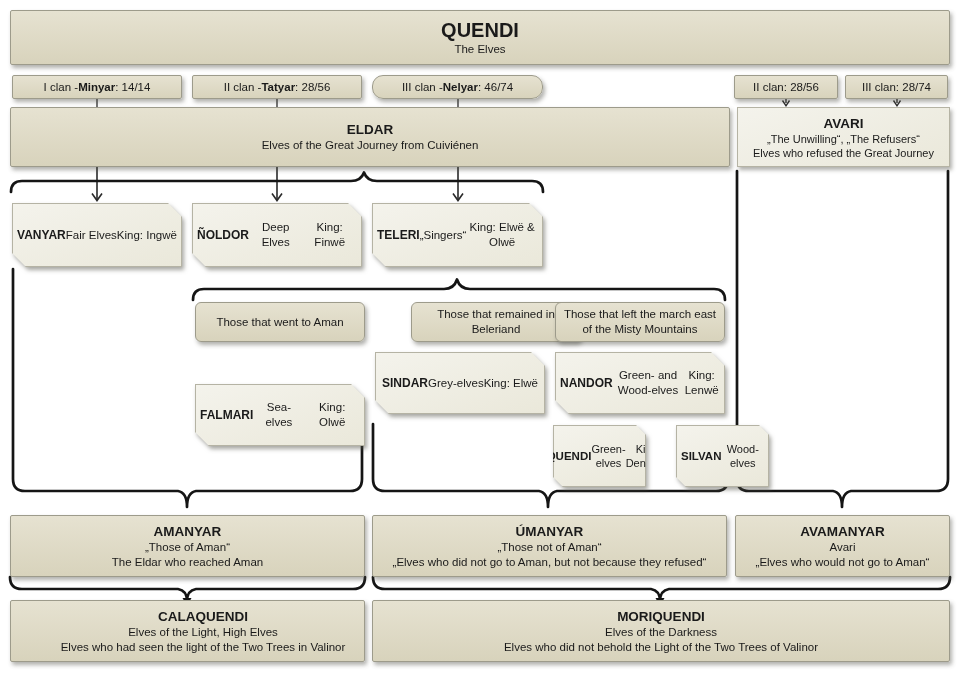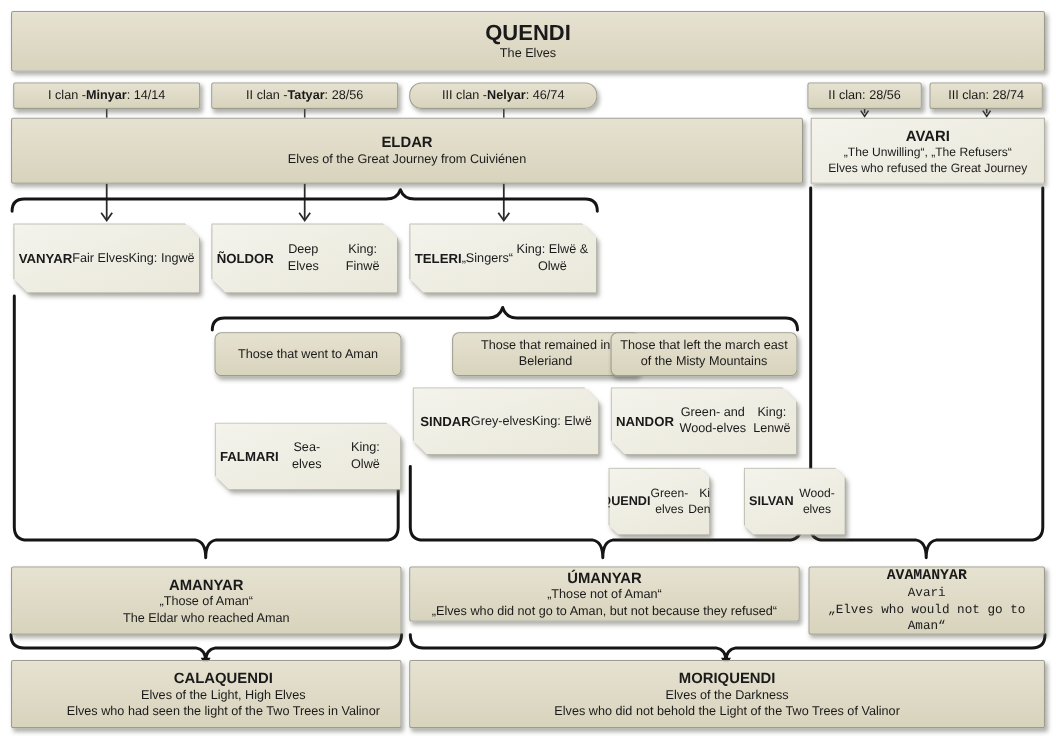--- a/index.html
+++ b/index.html
@@ -176,26 +176,26 @@
       <div class="t-sub" style="font-size:11.5px;">SILVAN</div>
       <div class="t-body-sm">Wood-elves</div>
     </div>
   </div>
 
   <div class="box dark" style="left:10px;top:515px;width:355px;height:62px;">
     <div class="t-head">AMANYAR</div>
     <div class="t-body">„Those of Aman“</div>
     <div class="t-body">The Eldar who reached Aman</div>
   </div>
-  <div class="box dark" style="left:372px;top:515px;width:355px;height:50px;">
+  <div class="box dark" style="left:372px;top:515px;width:355px;height:62px;">
     <div class="t-head">ÚMANYAR</div>
     <div class="t-body">„Those not of Aman“</div>
     <div class="t-body">„Elves who did not go to Aman, but not because they refused“</div>
   </div>
-  <div class="box dark" style="left:735px;top:515px;width:215px;height:62px;font-family:Liberation Mono, monospace;">
+  <div class="box dark" style="left:735px;top:515px;width:215px;height:62px;">
     <div class="t-head">AVAMANYAR</div>
     <div class="t-body">Avari</div>
     <div class="t-body">„Elves who would not go to Aman“</div>
   </div>
 
   <div class="box dark" style="left:10px;top:600px;width:355px;height:62px;padding-left:35px;">
     <div class="t-head">CALAQUENDI</div>
     <div class="t-body">Elves of the Light, High Elves</div>
     <div class="t-body">Elves who had seen the light of the Two Trees in Valinor</div>
   </div>

